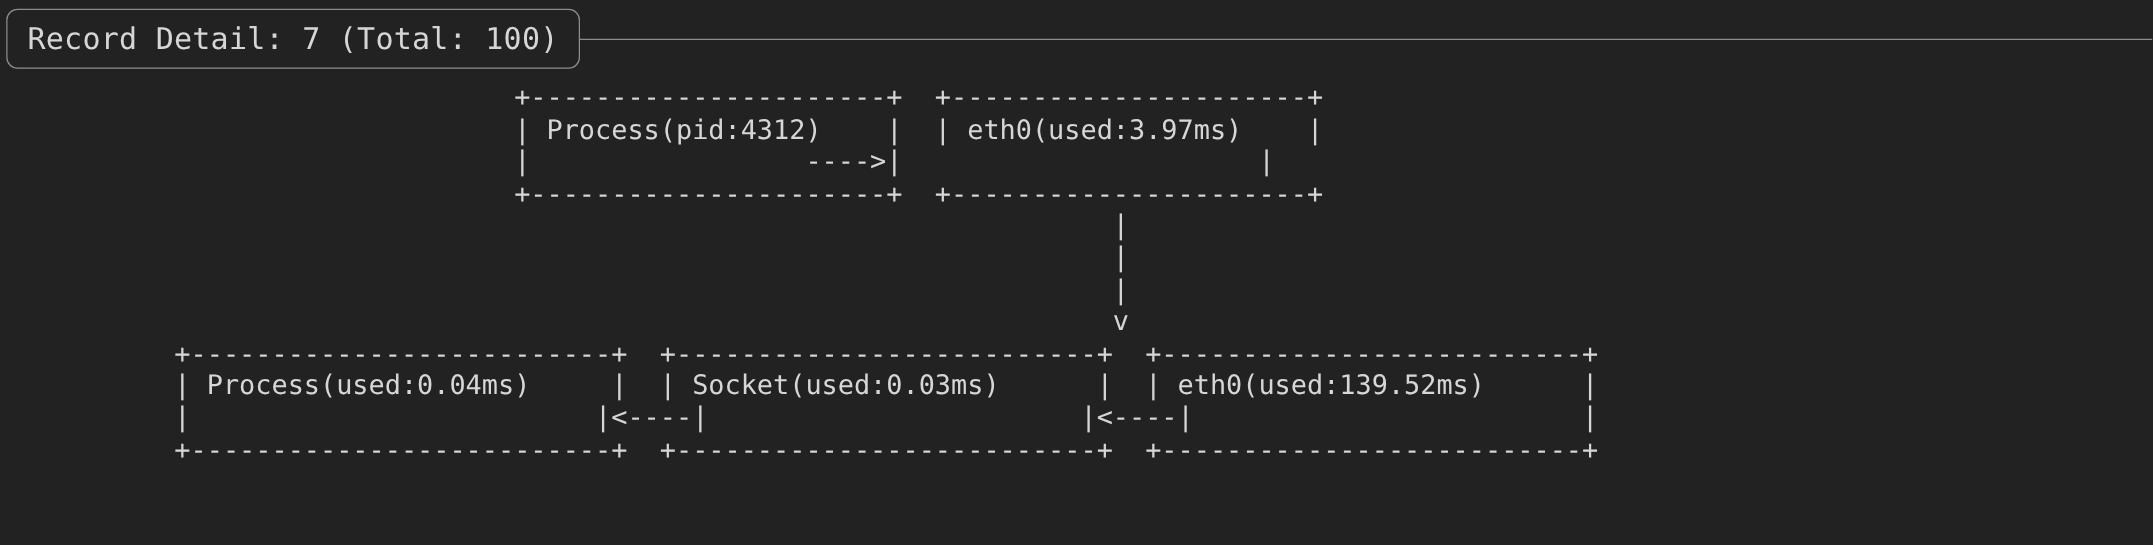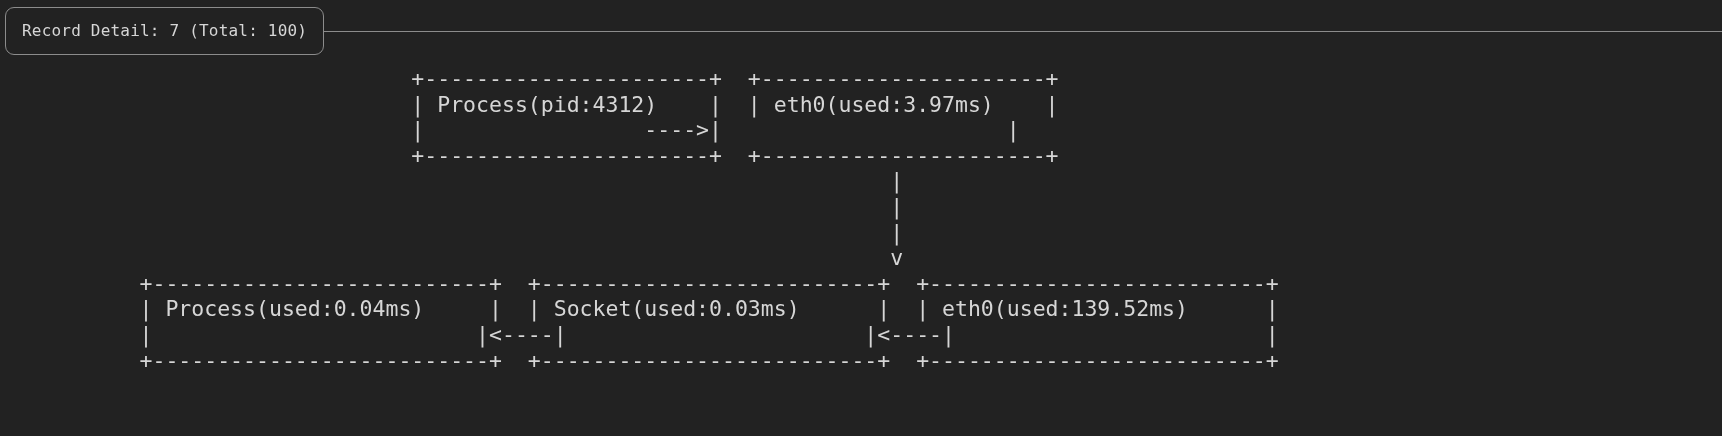--- a/index.html
+++ b/index.html
@@ -32,21 +32,21 @@
     height: 48px;
     padding: 0 16px;
     display: flex;
     align-items: center;
     border: 1px solid #8c8c8c;
     border-radius: 9px;
     background: #222222;
     flex: 0 0 auto;
   }
   .header-title {
-    font-size: 16px;
+    font-size: 24px;
     line-height: 20px;
     letter-spacing: 0.2px;
     color: #d6d6d6;
     white-space: pre;
   }
   .header-rule {
     flex: 1 1 auto;
     height: 1px;
     background: #8c8c8c;
     margin-top: 1px;

